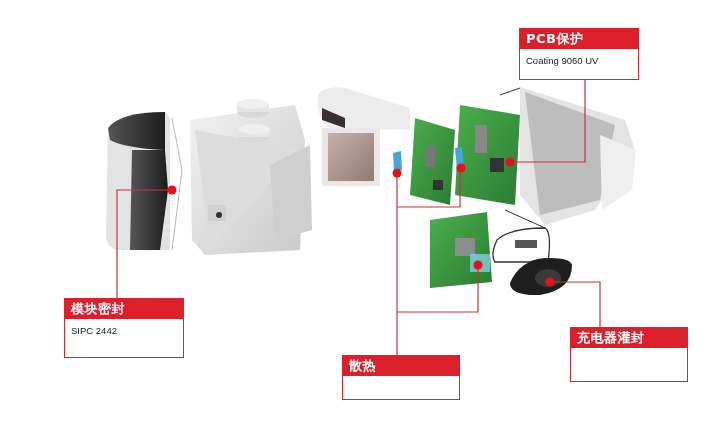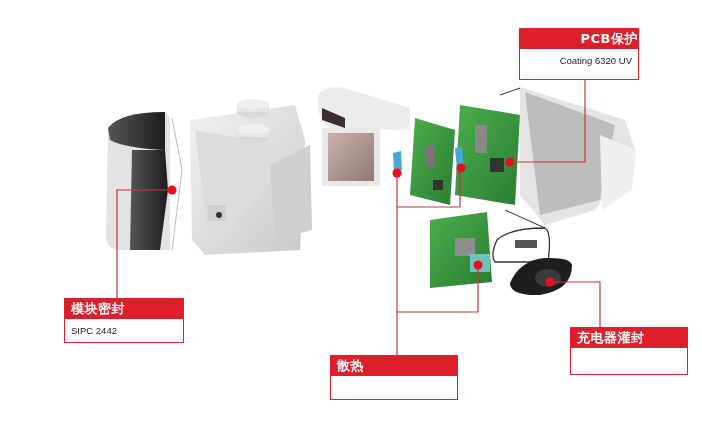--- a/index.html
+++ b/index.html
@@ -99,29 +99,29 @@
   <g fill="#e8101c">
     <circle cx="172" cy="190" r="4.5"></circle>
     <circle cx="397" cy="173" r="4.5"></circle>
     <circle cx="461" cy="168" r="4.5"></circle>
     <circle cx="478" cy="265" r="4.5"></circle>
     <circle cx="510" cy="162" r="4.5"></circle>
     <circle cx="550" cy="282" r="4.5"></circle>
   </g>
 </svg>
 
-<div class="callout" style="left:519px; top:28px; width:120px; height:52px;text-align:right;">
+<div class="callout" style="left:519px; top:28px; width:120px; height:52px;">
   <div class="head">PCB保护</div>
-  <div class="body">Coating 6320 UV</div>
+  <div class="body">Coating 9060 UV</div>
 </div>
 
-<div class="callout" style="left:64px; top:298px; width:120px; height:45px;">
+<div class="callout" style="left:64px; top:298px; width:120px; height:60px;">
   <div class="head">模块密封</div>
   <div class="body">SIPC 2442</div>
 </div>
 
-<div class="callout" style="left:330px; top:355px; width:128px; height:45px;">
+<div class="callout" style="left:342px; top:355px; width:118px; height:45px;">
   <div class="head">散热</div>
 </div>
 
-<div class="callout" style="left:570px; top:327px; width:118px; height:48px;">
+<div class="callout" style="left:570px; top:327px; width:118px; height:55px;">
   <div class="head">充电器灌封</div>
 </div>
 
 </body></html>

